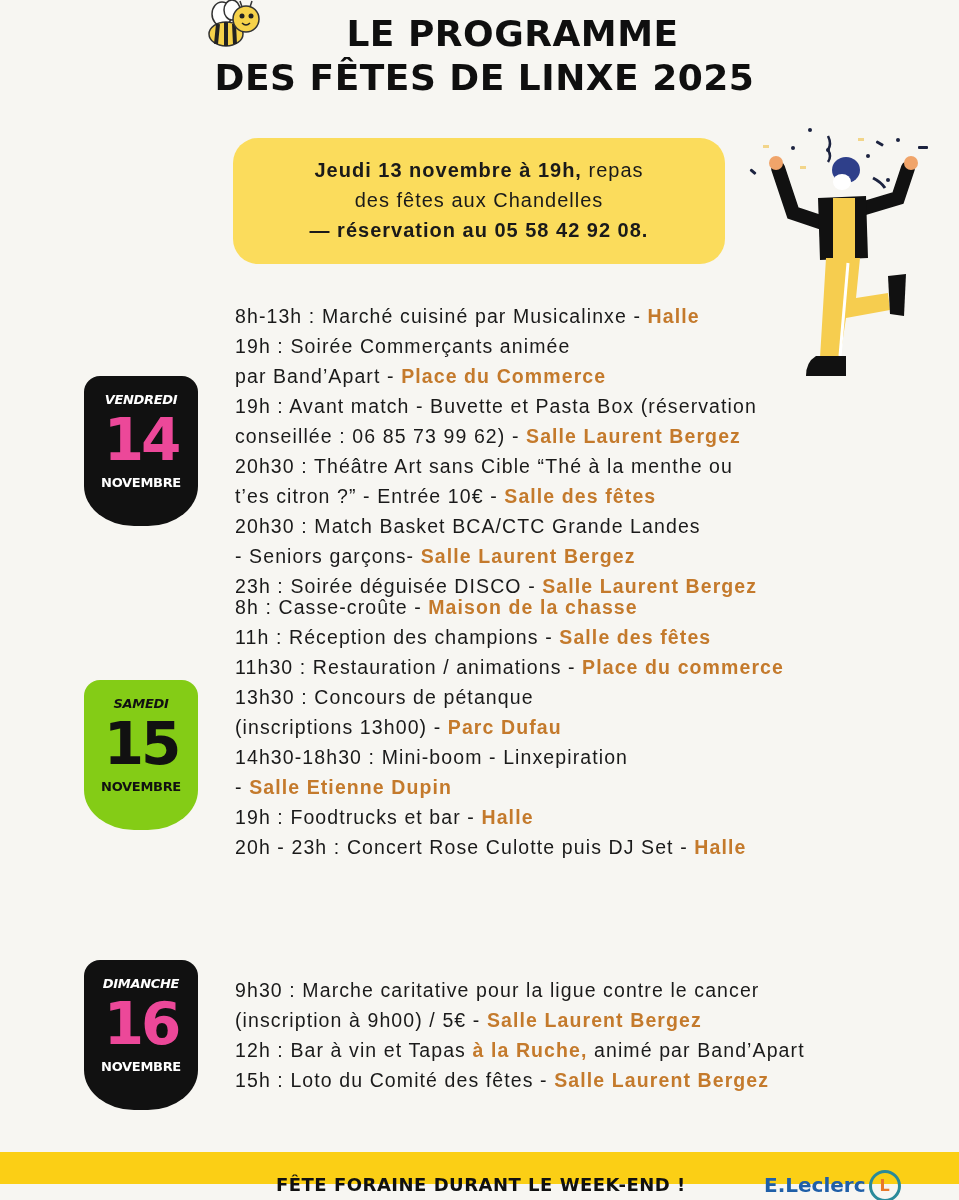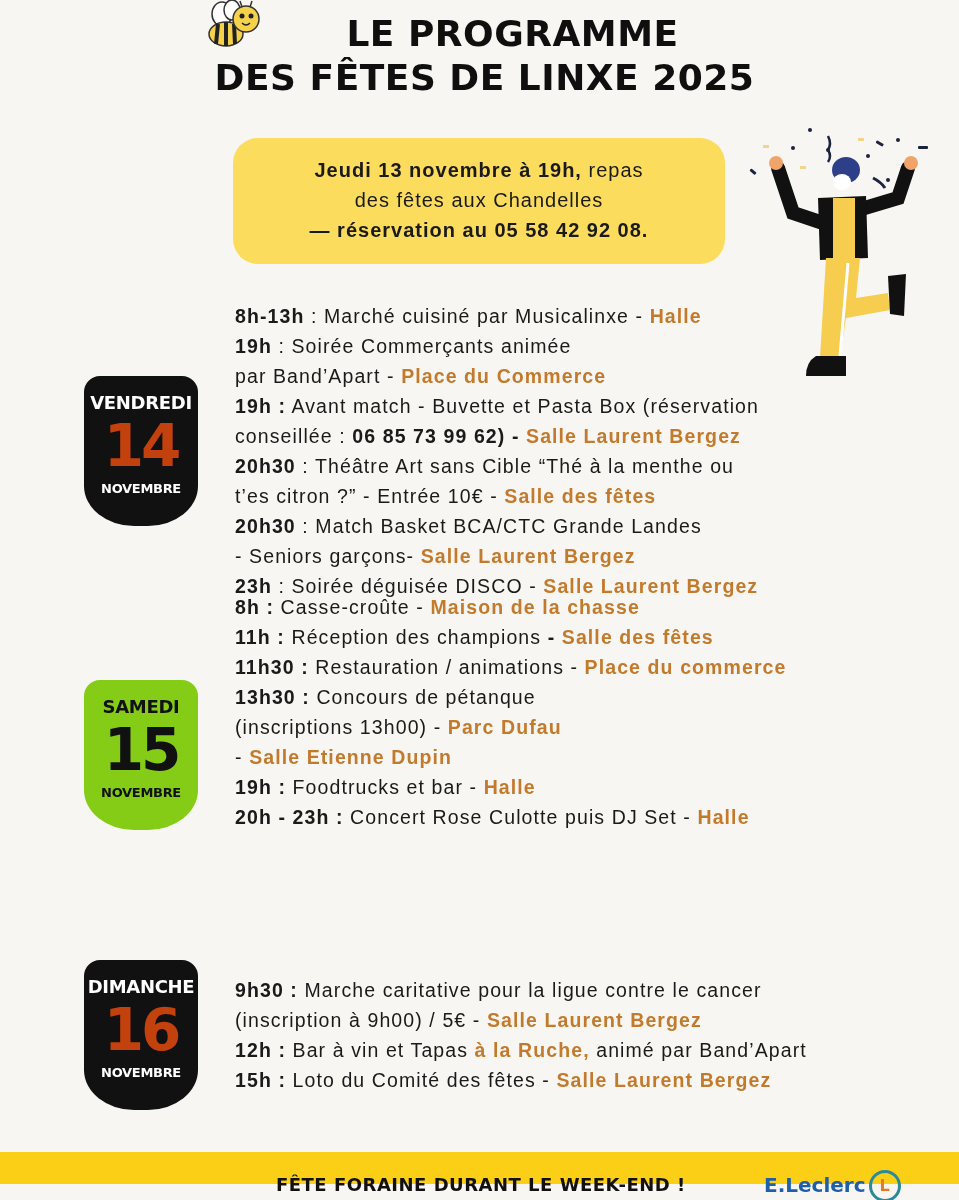--- a/index.html
+++ b/index.html
@@ -28,33 +28,33 @@
   .jeudi-box b { font-weight:700; }
 
   .dancer { position:absolute; left:748px; top:118px; width:185px; height:262px; }
 
   .badge {
     position:absolute; left:84px; width:114px; height:150px;
     border-radius:16px 16px 50px 50px / 16px 16px 40px 40px;
     text-align:center; font-family:"DejaVu Sans", sans-serif; font-weight:700;
   }
   .badge.dark { background:#111; color:#fff; }
-  .badge.dark .num { color:#c2410c; }
+  .badge.dark .num { color:#ec4899; }
   .badge.yellow { background:#84cc16; color:#111; }
-  .badge .day { font-size:18px; margin-top:16px; letter-spacing:-0.3px; }
+  .badge .day { font-size:13px; margin-top:16px; letter-spacing:-0.3px;font-style:italic; }
   .badge .num { font-size:58px; line-height:62px; margin-top:2px; font-weight:900; letter-spacing:-3px; }
   .badge .month { font-size:13px; margin-top:4px; letter-spacing:-0.3px; }
 
   .events {
     position:absolute; left:235px;
     font-size:19.5px; line-height:30px; letter-spacing:1.1px;
     color:#1a1a1a;
   }
   .events .line { white-space:nowrap; }
-  .events b { font-weight:700; }
+  .events b { font-weight:400; }
   .loc { color:#c47a2c; font-weight:700; }
 
   .footer {
     position:absolute; left:0; top:1152px; width:959px; height:32px;
     background:#fbcf15;
   }
   .footer .txt {
     position:absolute; left:276px; top:22px; font-family:"DejaVu Sans", sans-serif;
     font-weight:700; font-size:18px; letter-spacing:0.5px; color:#111;
   }
@@ -158,20 +158,21 @@
     <div class="line"><b>20h30</b><span> : </span><span>Match Basket BCA/CTC Grande Landes</span></div>
     <div class="line"><span>- Seniors garçons- </span><span class="loc">Salle Laurent Bergez</span></div>
     <div class="line"><b>23h</b><span> : </span><span>Soirée déguisée DISCO - </span><span class="loc">Salle Laurent Bergez</span></div>
   </div>
 <div class="events" style="top:592px;">
     <div class="line"><b>8h :</b><span> </span><span>Casse-croûte - </span><span class="loc">Maison de la chasse</span></div>
     <div class="line"><b>11h :</b><span> </span><span>Réception des champions </span><b>- </b><span class="loc">Salle des fêtes</span></div>
     <div class="line"><b>11h30 :</b><span> </span><span>Restauration / animations - </span><span class="loc">Place du commerce</span></div>
     <div class="line"><b>13h30 :</b><span> </span><span>Concours de pétanque</span></div>
     <div class="line"><span>(inscriptions 13h00) - </span><span class="loc">Parc Dufau</span></div>
+    <div class="line"><b>14h30-18h30 :</b><span> </span><span>Mini-boom - Linxepiration</span></div>
     <div class="line"><span>- </span><span class="loc">Salle Etienne Dupin</span></div>
     <div class="line"><b>19h :</b><span> </span><span>Foodtrucks et bar - </span><span class="loc">Halle</span></div>
     <div class="line"><b>20h - 23h :</b><span> </span><span>Concert Rose Culotte puis DJ Set - </span><span class="loc">Halle</span></div>
   </div>
 <div class="events" style="top:975px;">
     <div class="line"><b>9h30 :</b><span> </span><span>Marche caritative pour la ligue contre le cancer</span></div>
     <div class="line"><span>(inscription à 9h00) / 5€ - </span><span class="loc">Salle Laurent Bergez</span></div>
     <div class="line"><b>12h :</b><span> </span><span>Bar à vin et Tapas </span><span class="loc">à la Ruche,</span><span> animé par Band’Apart</span></div>
     <div class="line"><b>15h :</b><span> </span><span>Loto du Comité des fêtes - </span><span class="loc">Salle Laurent Bergez</span></div>
   </div>

